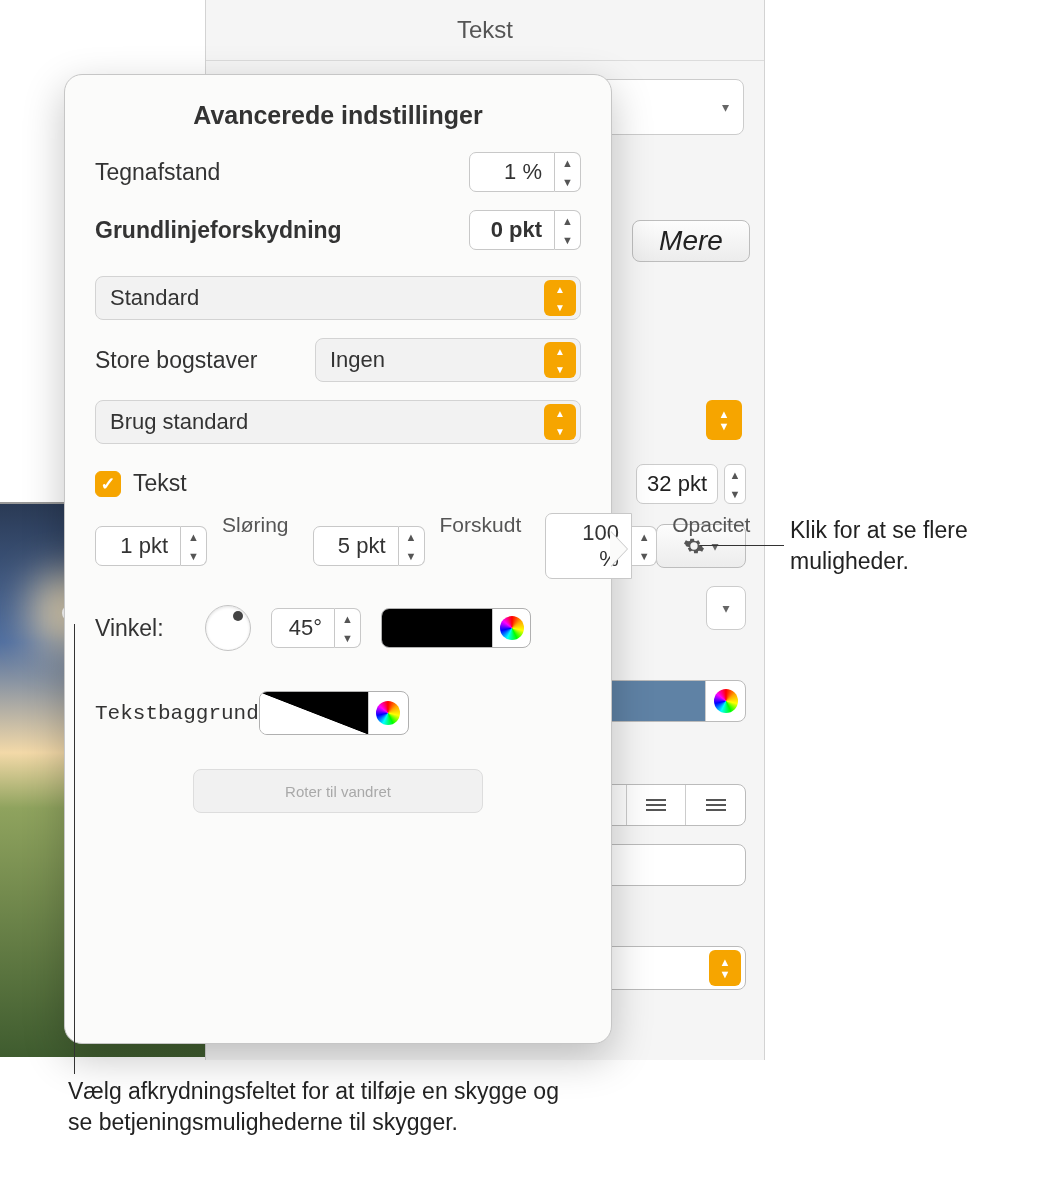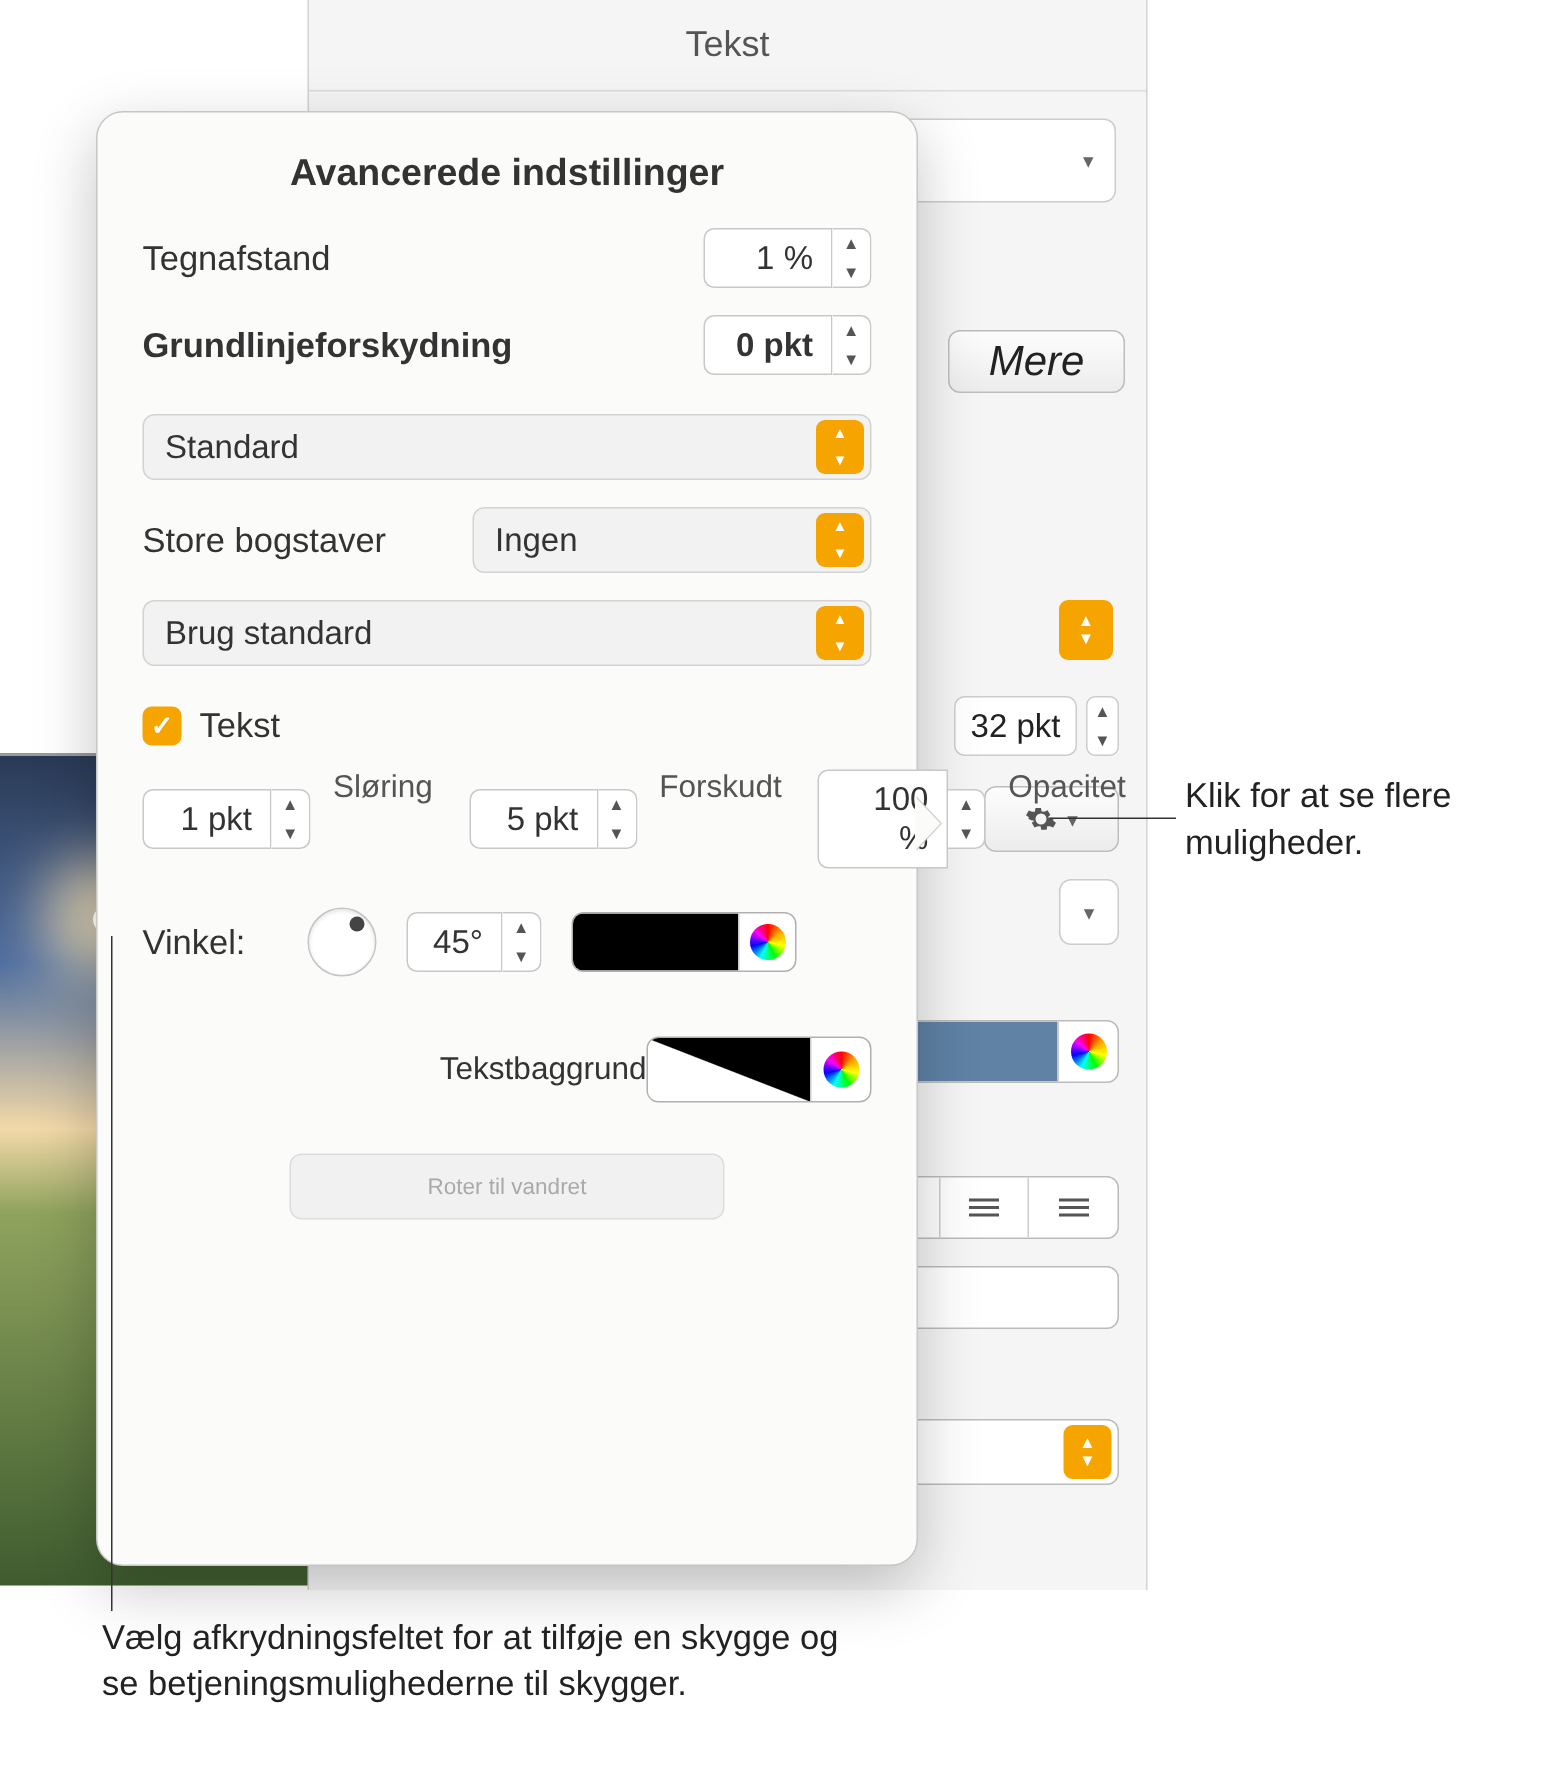--- a/index.html
+++ b/index.html
@@ -201,21 +201,21 @@
   .dial .dot {
     position:absolute; width:10px; height:10px; border-radius:50%; background:#444;
     top:5px; right:7px;
   }
   .colorwell2 {
     width:150px; height:40px; border:1px solid #b0b0b0; border-radius:8px;
     display:flex; overflow:hidden; background:#fff;
   }
   .colorwell2 .sw { flex:1; background:#000; }
 
-  .txtbg-row { display:flex; align-items:center; justify-content:flex-end; margin-bottom:34px;}
+  .txtbg-row { display:flex; align-items:center; justify-content:flex-start; margin-bottom:34px;font-family:Liberation Mono, monospace;}
   .txtbg-well {
     width:150px; height:44px; border:1px solid #b0b0b0; border-radius:8px;
     display:flex; overflow:hidden; background:#fff;
   }
   .txtbg-well .tri {
     flex:1; background:linear-gradient(to top right, #fff 0 49%, #000 50% 100%);
   }
 
   .rotate-btn {
     width:290px; height:44px; margin: 0 auto; display:flex; align-items:center; justify-content:center;

